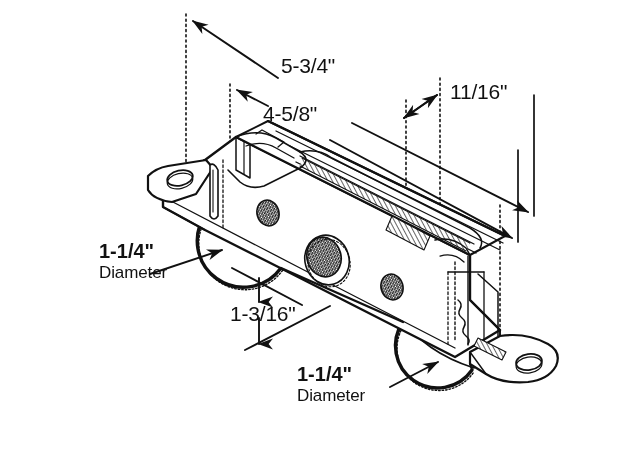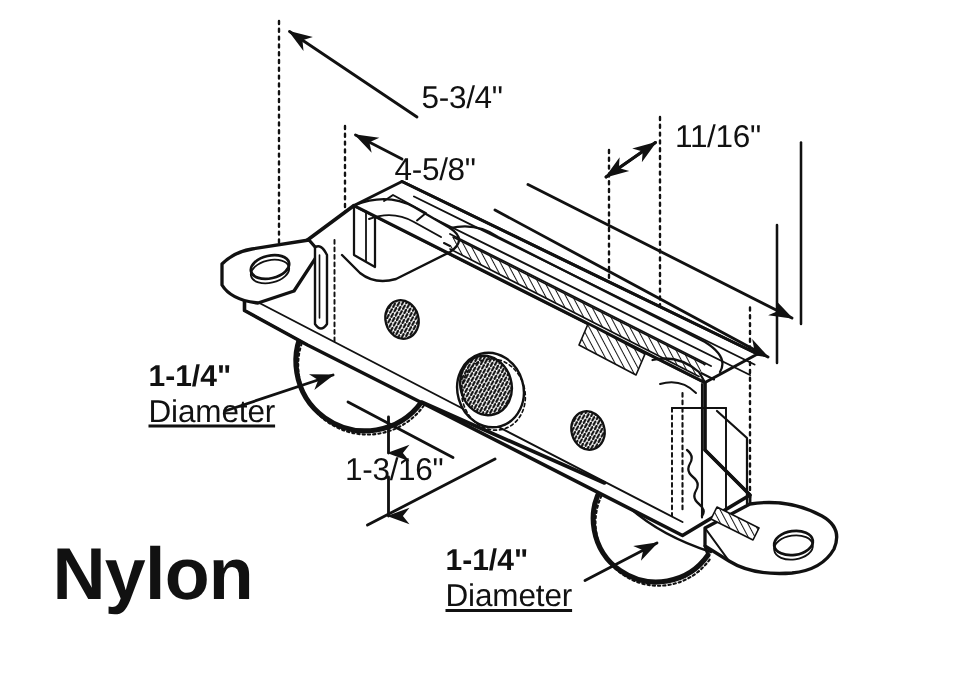--- a/index.html
+++ b/index.html
@@ -31,24 +31,23 @@
     font-size:21px;
     font-weight:400;
     letter-spacing:-0.2px;
   }
   .dia-num{
     font-size:20px;
     font-weight:700;
     letter-spacing:0px;
   }
   .dia-word{
-    font-size:21px;
+    font-size:17px;
     font-weight:400;
     letter-spacing:-0.1px;
-    text-decoration:underline;
   }
   .material{
     font-size:49px;
     font-weight:700;
     letter-spacing:-0.5px;
   }
   .dia-group{position:absolute;}
   .dia-group .dia-num{display:block;}
   .dia-group .dia-word{display:block;}
 </style>
@@ -245,15 +244,14 @@
   <div class="dia-group" style="left:99px;top:240px;">
     <span class="dia-num">1-1/4"</span>
     <span class="dia-word">Diameter</span>
   </div>
 
   <div class="dia-group" style="left:297px;top:363px;">
     <span class="dia-num">1-1/4"</span>
     <span class="dia-word">Diameter</span>
   </div>
 
-  <div class="lbl material" style="left:35px;top:358px;">Nylon</div>
 
 </div>
 
 </body></html>

